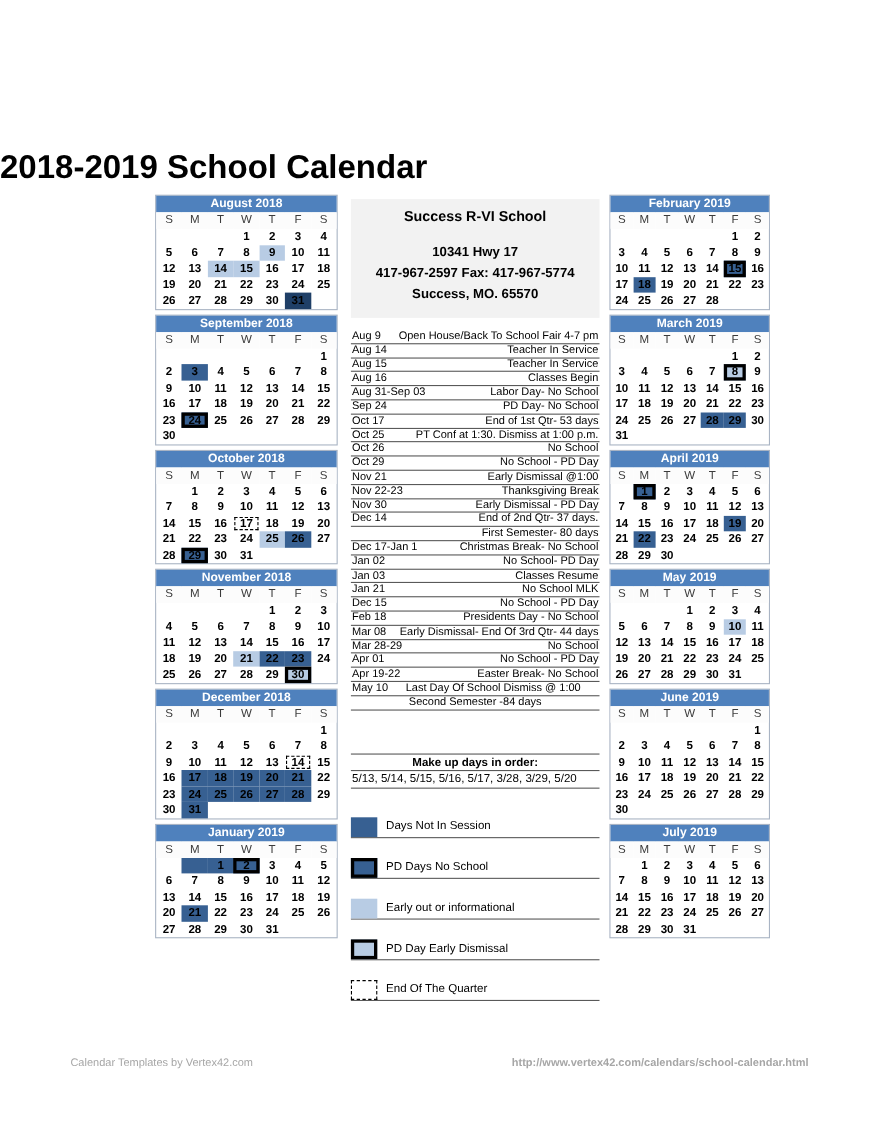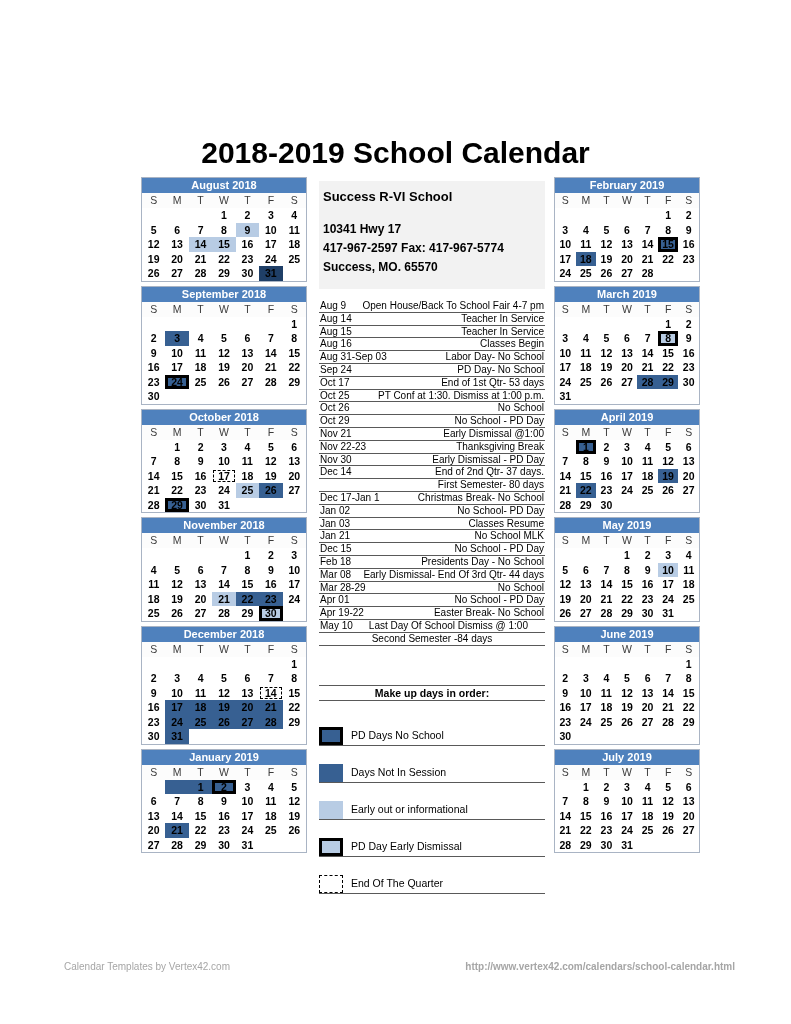--- a/index.html
+++ b/index.html
@@ -1,39 +1,39 @@
 <!DOCTYPE html>
 <html style="--header_bar: #4F81BD; --no_school: #376092; --no_school_dark: #1F3F67; --early_out: #B8CCE4;"><head>
 <meta charset="utf-8">
 <style>
   html,body{margin:0;padding:0;background:#ffffff;}
   .page{position:relative;width:791px;height:1024px;background:#ffffff;
         font-family:"Liberation Sans",sans-serif;overflow:hidden;}
-  .title{position:absolute;top:136px;left:0;width:100%;text-align:center;
+  .title{position:absolute;top:136px;left:0;width:100%;
          font-size:30px;font-weight:bold;color:#000;}
   .col{position:absolute;display:flex;flex-direction:column;gap:4px;padding-left:36px;}
   #col-left{left:105px;top:177px;width:166px;}
   #col-right{left:518px;top:177px;width:146px;}
   #col-center{left:283px;top:181px;width:226px;}
 
   .month{border:1px solid #a9b4c4;background:#fff;}
   .m-head{background:var(--header_bar);color:#fff;font-size:11px;font-weight:bold;
           text-align:center;padding:1px 0 2px;}
   .m-grid{display:grid;grid-template-columns:repeat(7,1fr);}
   .dow{font-size:10.5px;color:#3b3b3b;text-align:center;padding:1px 0 2px;background:#fcfcfc;}
   .day{font-size:10.5px;font-weight:bold;color:#000;text-align:center;
        height:14.5px;line-height:14.5px;}
   .hl-noschool{background:var(--no_school);}
   .hl-dark{background:var(--no_school_dark);}
   .hl-early{background:var(--early_out);}
   .hl-pd-noschool{background:var(--no_school);outline:3px solid #000;outline-offset:-3px;}
   .hl-pd-early{background:var(--early_out);outline:3px solid #000;outline-offset:-3px;}
   .hl-eoq{outline:1.5px dashed #000;outline-offset:-2px;}
 
-  .school{background:#f2f2f2;text-align:left;padding:8px 4px 12px;color:#000;}
+  .school{background:#f2f2f2;text-align:center;padding:8px 4px 12px;color:#000;}
   .school .name{font-size:13px;font-weight:bold;margin-bottom:16px;}
   .school .addr{font-size:12px;font-weight:bold;line-height:19px;}
 
   #events{margin-top:7px;}
   .ev{display:flex;justify-content:space-between;border-bottom:1px solid #595959;
       font-size:10px;line-height:11.8px;padding:0 1px;color:#000;}
   .ev .d{white-space:nowrap;}
   .ev .t{text-align:center;}
   .ev.center .t{flex:1;text-align:center;}
 
@@ -459,32 +459,33 @@
         </div>
         <div class="ev center">
           <span class="d"></span>
           <span class="t">Second Semester -84 days</span>
         </div>
       </div>
 
     <div id="makeup">
       <div class="mk-blank"></div>
       <div class="mk-head">Make up days in order:</div>
+      <div class="mk-days">5/13, 5/14, 5/15, 5/16, 5/17, 3/28, 3/29, 5/20</div>
     </div>
 
     <div id="legend">
+        <div class="lg">
+          <span class="sw sw-noschool"></span>
+          <span class="lb">Days Not In Session</span>
+        </div>
         <div class="lg">
           <span class="sw sw-pd-noschool"></span>
           <span class="lb">PD Days No School</span>
         </div>
         <div class="lg">
-          <span class="sw sw-noschool"></span>
-          <span class="lb">Days Not In Session</span>
-        </div>
-        <div class="lg">
           <span class="sw sw-early"></span>
           <span class="lb">Early out or informational</span>
         </div>
         <div class="lg">
           <span class="sw sw-pd-early"></span>
           <span class="lb">PD Day Early Dismissal</span>
         </div>
         <div class="lg">
           <span class="sw sw-eoq"></span>
           <span class="lb">End Of The Quarter</span>

